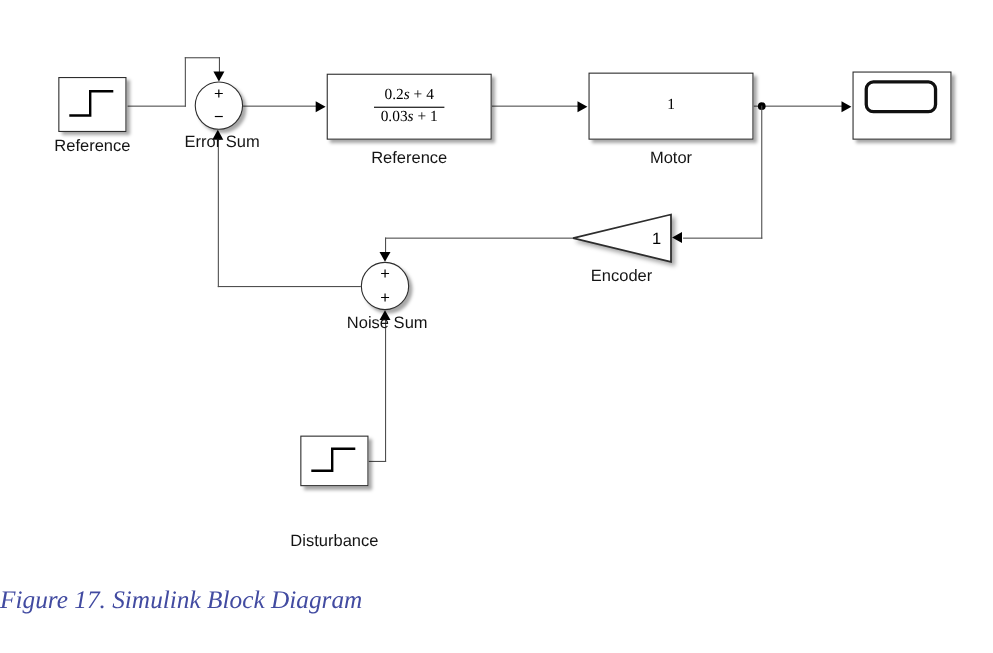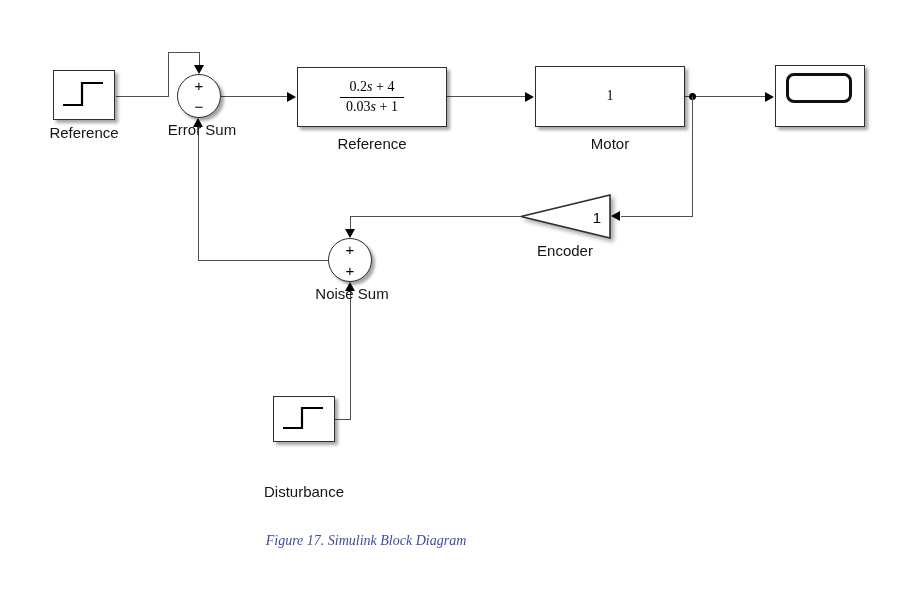--- a/index.html
+++ b/index.html
@@ -44,23 +44,23 @@
          color:#141414; white-space:nowrap; }
   
   .scope-screen { position:absolute; left:10px; top:7px; width:66px; height:30px;
                   border:3px solid #101010; border-radius:8px; box-sizing:border-box; }
   
   .tri-wrap { position:absolute; }
   .tri-wrap svg { filter:drop-shadow(3px 3px 2px rgba(0,0,0,0.35)); }
   .gain-val { position:absolute; right:12px; top:50%; transform:translateY(-50%);
               font-size:15px; color:#000; }
   
-  .caption { position:absolute; left:0; width:732px; text-align:center;
+  .caption { position:absolute; left:0; width:732px; 
              font-family:"Liberation Serif", serif; font-style:italic;
-             font-size:14px; color:#424BA1; }
+             font-size:23px; color:#424BA1; }
 </style>
 </head>
 <body>
 
 <div id="stage">
 
   <div class="wire h" style="left:116px; top:96px; width:53px;"></div>
   <div class="wire v" style="left:168px; top:52px; height:45px;"></div>
   <div class="wire h" style="left:168px; top:52px; width:32px;"></div>
   <div class="wire v" style="left:199px; top:52px; height:14px;"></div>

